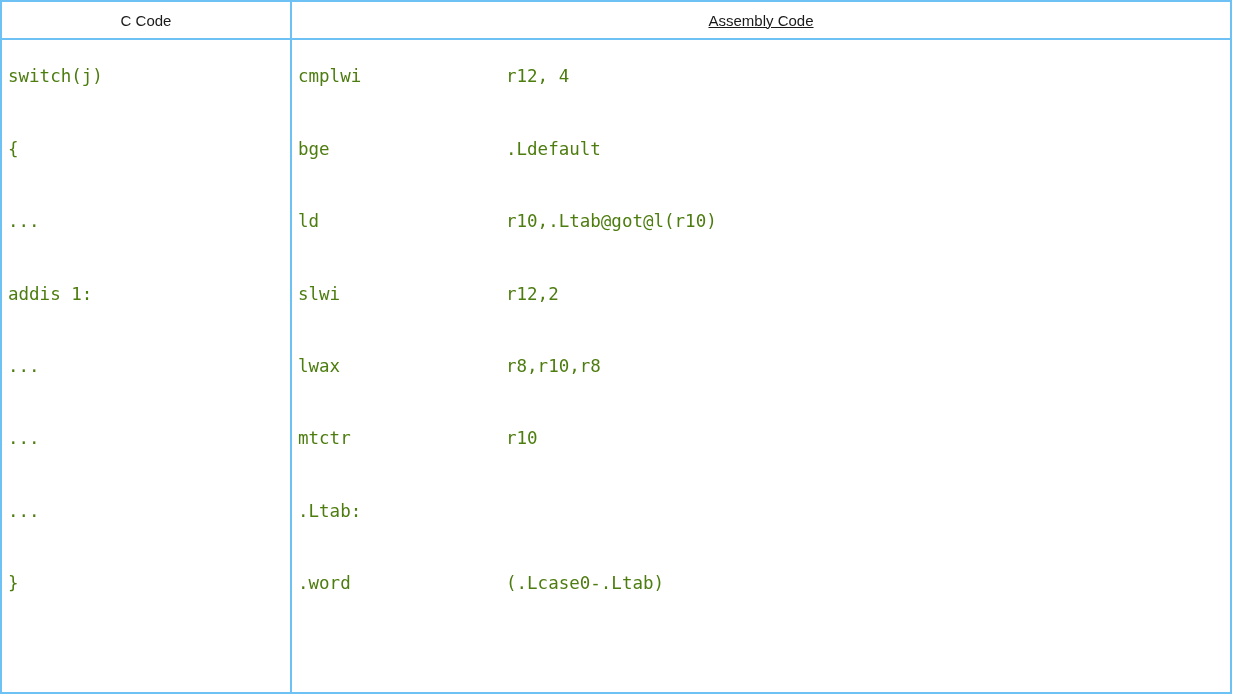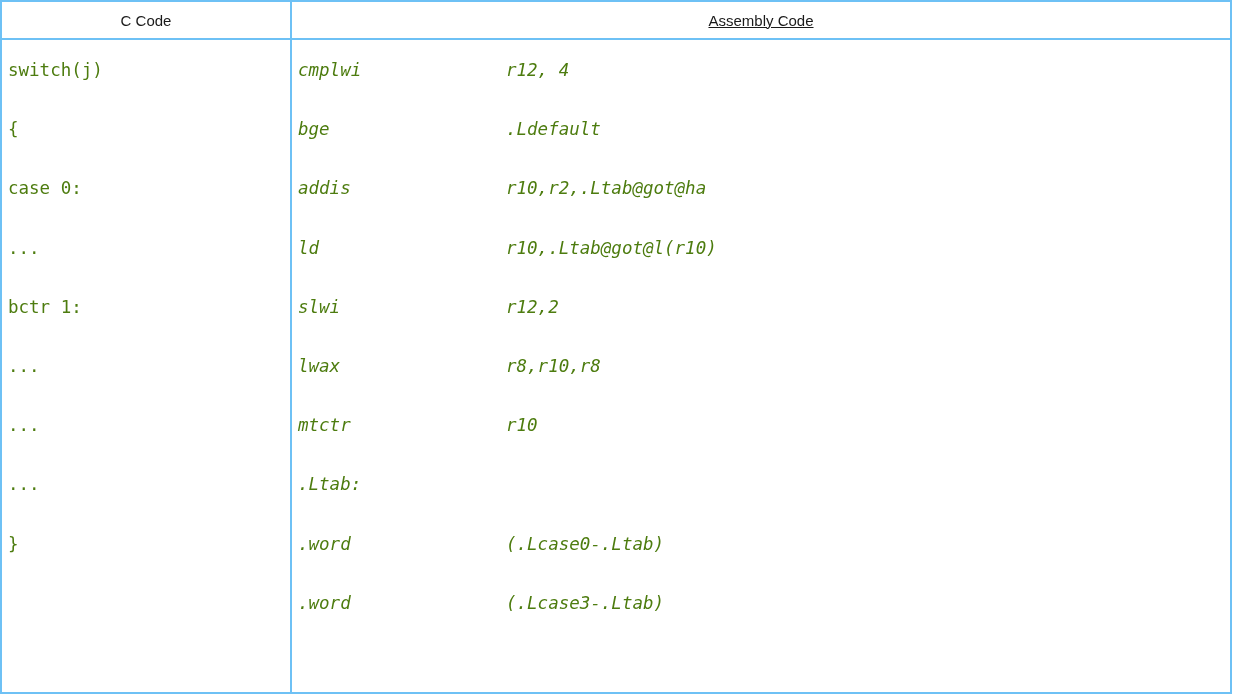--- a/index.html
+++ b/index.html
@@ -63,21 +63,21 @@
     padding: 0 0 0 6px;
     font-family: "DejaVu Sans Mono", monospace;
     font-size: 17.5px;
     line-height: 46px;
     color: #4d7c0f;
     white-space: pre;
     vertical-align: middle;
     border-right: 2px solid #6ec1f5;
     background: #ffffff;
   }
-  tbody td:last-child { border-right: none; font-style: italic; }
+  tbody td:last-child { border-right: none; }
 
   td.asm-cell {
     padding-left: 6px;
   }
   .mnemonic {
     display: inline-block;
     width: 208px;
     vertical-align: top;
   }
   .operands {
@@ -103,50 +103,42 @@
     <tbody id="table-body">
     <tr class="first-body-row">
           <td class="c-cell">switch(j)</td>
           <td class="asm-cell"><span class="mnemonic">cmplwi</span><span class="operands">r12, 4</span></td>
         </tr>
         <tr>
           <td class="c-cell">{</td>
           <td class="asm-cell"><span class="mnemonic">bge</span><span class="operands">.Ldefault</span></td>
         </tr>
         <tr>
-          <td class="c-cell">case 0:</td>
-          <td class="asm-cell"><span class="mnemonic">addis</span><span class="operands">r10,r2,.Ltab@got@ha</span></td>
-        </tr>
-        <tr>
           <td class="c-cell">...</td>
           <td class="asm-cell"><span class="mnemonic">ld</span><span class="operands">r10,.Ltab@got@l(r10)</span></td>
         </tr>
         <tr>
-          <td class="c-cell">bctr 1:</td>
+          <td class="c-cell">addis 1:</td>
           <td class="asm-cell"><span class="mnemonic">slwi</span><span class="operands">r12,2</span></td>
         </tr>
         <tr>
           <td class="c-cell">...</td>
           <td class="asm-cell"><span class="mnemonic">lwax</span><span class="operands">r8,r10,r8</span></td>
         </tr>
         <tr>
           <td class="c-cell">...</td>
           <td class="asm-cell"><span class="mnemonic">mtctr</span><span class="operands">r10</span></td>
         </tr>
         <tr>
           <td class="c-cell">...</td>
           <td class="asm-cell"><span class="mnemonic">.Ltab:</span><span class="operands"></span></td>
         </tr>
         <tr>
           <td class="c-cell">}</td>
           <td class="asm-cell"><span class="mnemonic">.word</span><span class="operands">(.Lcase0-.Ltab)</span></td>
         </tr>
         <tr>
           <td class="c-cell"></td>
-          <td class="asm-cell"><span class="mnemonic">.word</span><span class="operands">(.Lcase3-.Ltab)</span></td>
-        </tr>
-        <tr>
-          <td class="c-cell"></td>
           <td class="asm-cell"><span class="mnemonic"></span><span class="operands"></span></td>
         </tr>
       </tbody>
   </table>
 </div>
 
 </body></html>

